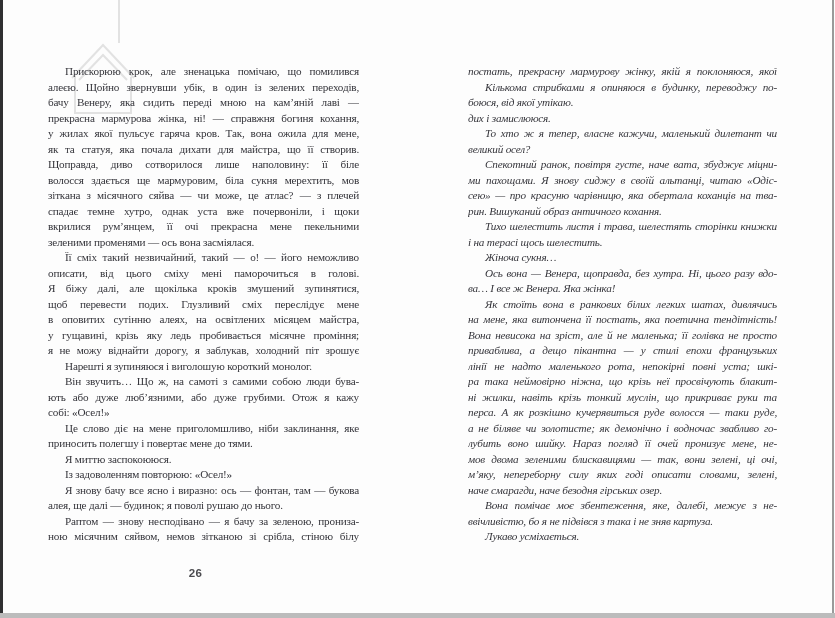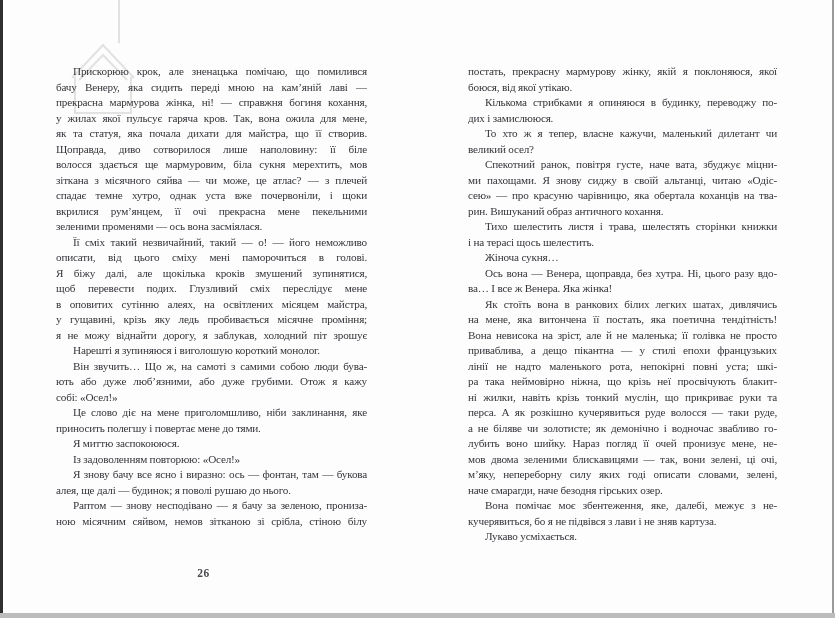--- a/index.html
+++ b/index.html
@@ -12,52 +12,53 @@
   .edge-left{position:absolute;left:0;top:0;width:3px;height:613px;background:#2f2f31;}
   .edge-bottom{position:absolute;left:0;top:613px;width:835px;height:5px;background:#bcbcbc;}
   .edge-right-line{position:absolute;left:832px;top:0;width:2px;height:613px;background:#9a9a9a;}
   
   .watermark{position:absolute;left:55px;top:0;z-index:1;}
   
   .text-col{
     position:absolute;top:64px;z-index:2;
     color:#35353b;font-size:11.2px;letter-spacing:-0.2px;
   }
-  .col-left{left:56px;width:311px;}
-  .col-right{left:468px;width:309px;}
+  .col-left{left:48px;width:311px;}
+  .col-right{left:468px;width:309px;font-style:italic;}
   .line{
     height:15.5px;line-height:15.5px;overflow:hidden;
     text-align:justify;text-align-last:justify;text-justify:inter-word;
     white-space:normal;
   }
   .line.ind{text-indent:17px;}
   .line.last{text-align-last:left;}
   
   .page-number{
     position:absolute;top:567px;z-index:2;text-align:center;
     font-family:"Liberation Sans","DejaVu Sans",sans-serif;
     font-weight:bold;font-size:11.5px;color:#4b4b4f;letter-spacing:0.4px;
   }
-  .pn-left{left:48px;width:311px;font-family:Liberation Serif, serif;}
+  .pn-left{left:40px;width:311px;}
   .pn-right{left:468px;width:309px;}
 </style>
 </head>
 <body>
 
 <div class="stage">
 
   <svg class="watermark" width="100" height="125" viewBox="0 0 100 125" fill="none" stroke="#e2e2e2" stroke-width="2">
     <line x1="64" y1="0" x2="64" y2="43"></line>
     <path d="M17 78 L48 45 L79 78"></path>
     <path d="M24 80 L48 55 L72 80"></path>
     <path d="M20 77 L20 113 L76 113 L76 77"></path>
   </svg>
 
   <div class="text-col col-left" id="col-left">
       <div class="line ind">Прискорюю крок, але зненацька помічаю, що помилився</div>
+      <div class="line">алеєю. Щойно звернувши убік, в один із зелених переходів,</div>
       <div class="line">бачу Венеру, яка сидить переді мною на кам’яній лаві —</div>
       <div class="line">прекрасна мармурова жінка, ні! — справжня богиня кохання,</div>
       <div class="line">у жилах якої пульсує гаряча кров. Так, вона ожила для мене,</div>
       <div class="line">як та статуя, яка почала дихати для майстра, що її створив.</div>
       <div class="line">Щоправда, диво сотворилося лише наполовину: її біле</div>
       <div class="line">волосся здається ще мармуровим, біла сукня мерехтить, мов</div>
       <div class="line">зіткана з місячного сяйва — чи може, це атлас? — з плечей</div>
       <div class="line">спадає темне хутро, однак уста вже почервоніли, і щоки</div>
       <div class="line">вкрилися рум’янцем, її очі прекрасна мене пекельними</div>
       <div class="line last">зеленими променями — ось вона засміялася.</div>
@@ -77,22 +78,22 @@
       <div class="line ind last">Я миттю заспокоююся.</div>
       <div class="line ind last">Із задоволенням повторюю: «Осел!»</div>
       <div class="line ind">Я знову бачу все ясно і виразно: ось — фонтан, там — букова</div>
       <div class="line last">алея, ще далі — будинок; я поволі рушаю до нього.</div>
       <div class="line ind">Раптом — знову несподівано — я бачу за зеленою, прониза-</div>
       <div class="line">ною місячним сяйвом, немов зітканою зі срібла, стіною білу</div>
     </div>
 
   <div class="text-col col-right" id="col-right">
       <div class="line">постать, прекрасну мармурову жінку, якій я поклоняюся, якої</div>
+      <div class="line ind">Кількома стрибками я опиняюся в будинку, переводжу по-</div>
       <div class="line last">боюся, від якої утікаю.</div>
-      <div class="line ind">Кількома стрибками я опиняюся в будинку, переводжу по-</div>
       <div class="line last">дих і замислююся.</div>
       <div class="line ind">То хто ж я тепер, власне кажучи, маленький дилетант чи</div>
       <div class="line last">великий осел?</div>
       <div class="line ind">Спекотний ранок, повітря густе, наче вата, збуджує міцни-</div>
       <div class="line">ми пахощами. Я знову сиджу в своїй альтанці, читаю «Одіс-</div>
       <div class="line">сею» — про красуню чарівницю, яка обертала коханців на тва-</div>
       <div class="line last">рин. Вишуканий образ античного кохання.</div>
       <div class="line ind">Тихо шелестить листя і трава, шелестять сторінки книжки</div>
       <div class="line last">і на терасі щось шелестить.</div>
       <div class="line ind last">Жіноча сукня…</div>
@@ -105,21 +106,21 @@
       <div class="line">лінії не надто маленького рота, непокірні повні уста; шкі-</div>
       <div class="line">ра така неймовірно ніжна, що крізь неї просвічують блакит-</div>
       <div class="line">ні жилки, навіть крізь тонкий муслін, що прикриває руки та</div>
       <div class="line">перса. А як розкішно кучерявиться руде волосся — таки руде,</div>
       <div class="line">а не біляве чи золотисте; як демонічно і водночас звабливо го-</div>
       <div class="line">лубить воно шийку. Нараз погляд її очей пронизує мене, не-</div>
       <div class="line">мов двома зеленими блискавицями — так, вони зелені, ці очі,</div>
       <div class="line">м’яку, непереборну силу яких годі описати словами, зелені,</div>
       <div class="line last">наче смарагди, наче безодня гірських озер.</div>
       <div class="line ind">Вона помічає моє збентеження, яке, далебі, межує з не-</div>
-      <div class="line last">кучерявиться, бо я не підвівся з лави і не зняв картуза.</div>
+      <div class="line last">ввічливістю, бо я не підвівся з така і не зняв картуза.</div>
       <div class="line ind last">Лукаво усміхається.</div>
     </div>
 
   <div class="page-number pn-left">26</div>
 
 
   <div class="edge-left"></div>
   <div class="edge-bottom"></div>
   <div class="edge-right-line"></div>
 

